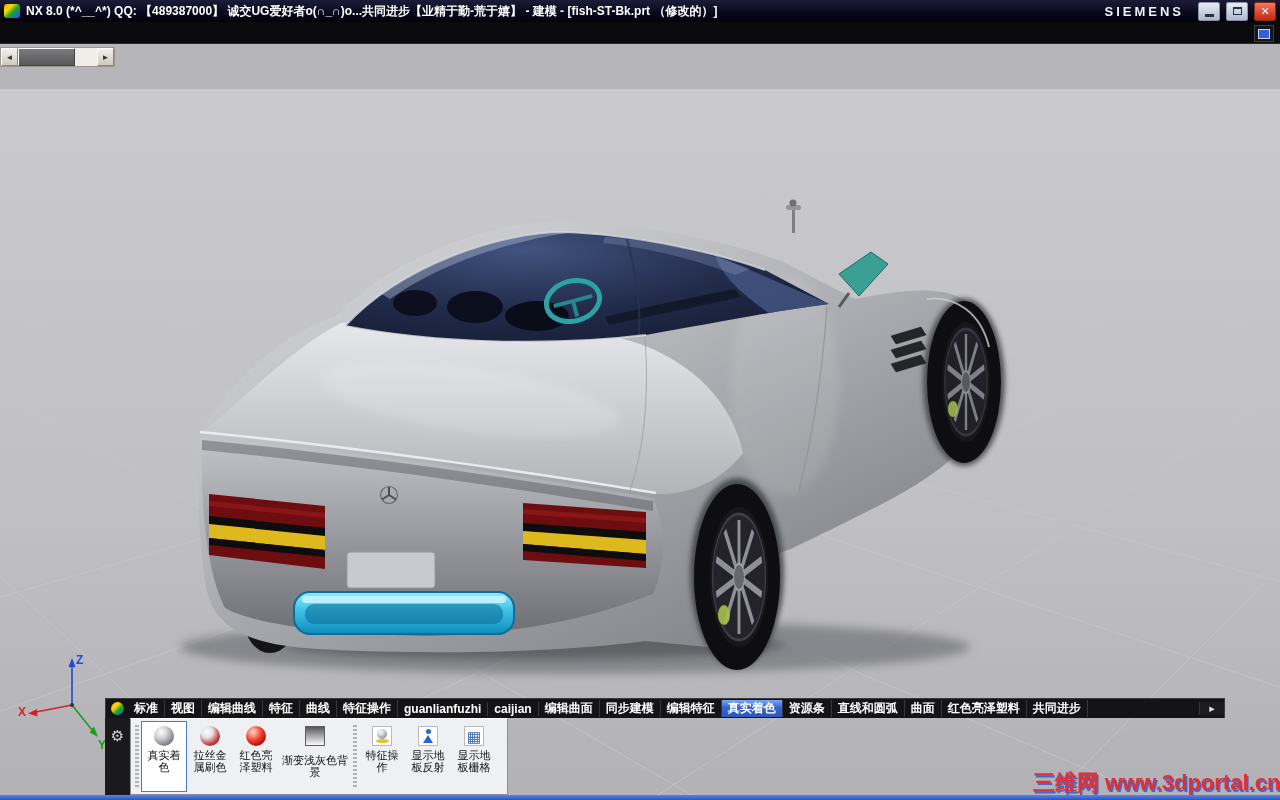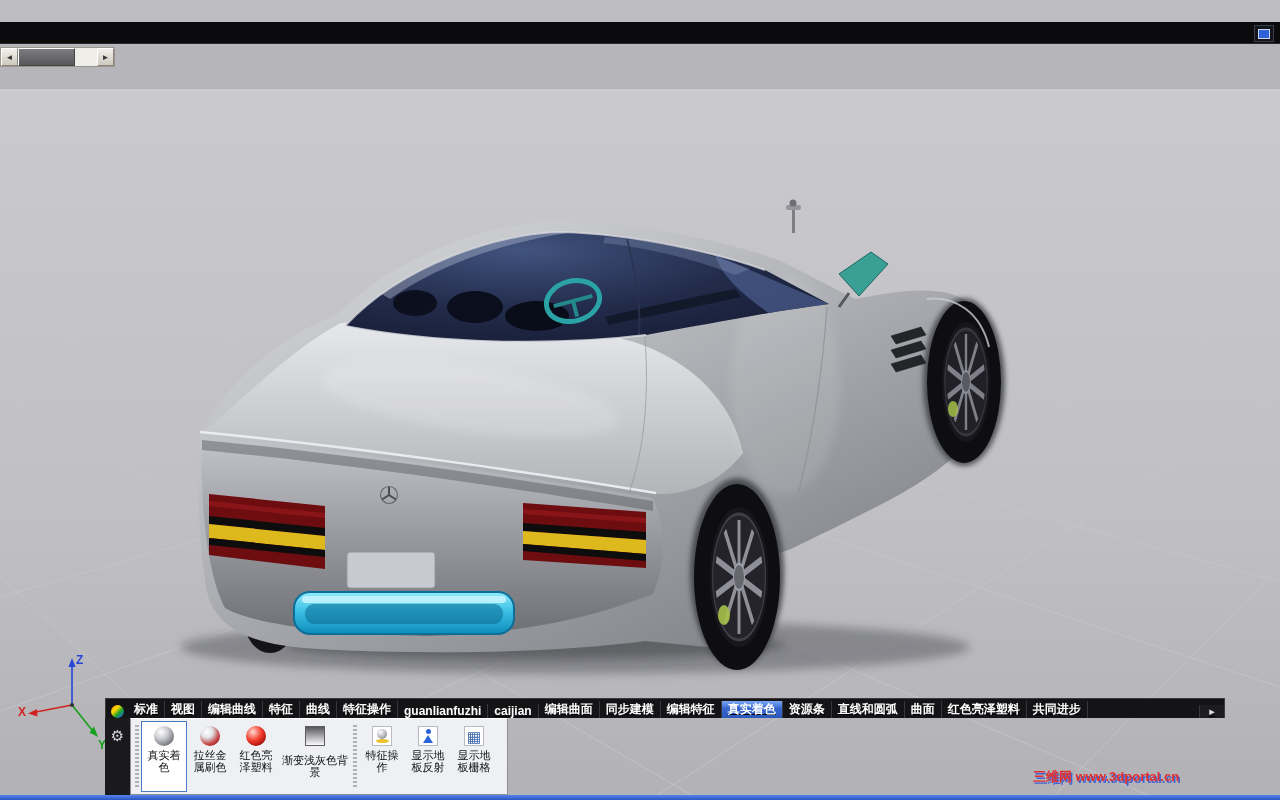--- a/index.html
+++ b/index.html
@@ -28,25 +28,25 @@
   .hscroll{position:absolute;left:0;top:3px;width:115px;height:20px;display:flex;background:#efede8;border:1px solid #9a968e;box-sizing:border-box;z-index:5;}
   .hbtn{width:17px;height:100%;background:linear-gradient(180deg,#f2f0ea,#cdc9bf);border:1px solid #fff;border-right-color:#8a867e;border-bottom-color:#8a867e;box-sizing:border-box;font-size:8px;color:#333;display:flex;align-items:center;justify-content:center;cursor:pointer;flex:none;}
   .htrack{flex:1;position:relative;}
   .hthumb{position:absolute;left:0;top:0;width:72%;height:100%;background:linear-gradient(180deg,#7c7c7e,#58585a);border:1px solid #fff;border-right-color:#444;border-bottom-color:#444;box-sizing:border-box;cursor:pointer;}
 
   
   .triad{position:absolute;left:12px;top:608px;z-index:5;}
   .triad text{font-family:"Liberation Sans",sans-serif;font-size:12px;font-weight:bold;}
 
   
-  .watermark{position:absolute;left:1033px;top:724px;font-size:13px;font-weight:bold;color:#e23030;text-shadow:1.5px 1.5px 0 rgba(46,88,216,0.85);white-space:nowrap;z-index:5;}
+  .watermark{position:absolute;left:1033px;top:724px;font-size:22px;font-weight:bold;color:#e23030;text-shadow:1.5px 1.5px 0 rgba(46,88,216,0.85);white-space:nowrap;z-index:5;}
 
   
   .bottombar{position:absolute;left:105px;top:698px;width:1120px;z-index:30;}
-  .tabbar{display:flex;height:20px;background:#141416;align-items:flex-end;border:1px solid #3a3a3e;border-bottom:none;box-sizing:border-box;text-decoration:underline;}
+  .tabbar{display:flex;height:20px;background:#141416;align-items:center;border:1px solid #3a3a3e;border-bottom:none;box-sizing:border-box;}
   .nxtab{width:22px;display:flex;align-items:center;justify-content:center;flex:none;}
   .nxtab .swirl{width:13px;height:13px;border-radius:50%;background:linear-gradient(135deg,#ff9000,#ffd800 35%,#22a428 60%,#1668d8 90%);}
   .tab{padding:0 6px;display:flex;align-items:center;color:#fff;font-size:12px;font-weight:bold;border-right:1px solid #38383c;white-space:nowrap;cursor:pointer;}
   .tab.active{background:linear-gradient(180deg,#7ca8f6,#3565cd 45%,#2b57ba);}
   .tab-overflow{margin-left:auto;width:24px;display:flex;align-items:center;justify-content:center;color:#e0e0e4;border-left:1px solid #38383c;background:#1d1d20;cursor:pointer;font-size:11px;}
   .toolrow{display:flex;height:77px;}
   .gearcol{width:25px;background:#1a1a1d;display:flex;justify-content:center;padding-top:10px;box-sizing:border-box;flex:none;}
   .gear{color:#d6d6da;font-size:15px;cursor:pointer;line-height:1;}
   .toolpanel{width:378px;background:#eef0f3;border:1px solid #8e9096;border-top-color:#fff;box-sizing:border-box;display:flex;align-items:stretch;padding:2px;flex:none;}
   .grip{width:4px;margin:4px 2px;background:repeating-linear-gradient(180deg,#b0b2b8 0 2px,transparent 2px 4px);flex:none;}
@@ -68,20 +68,34 @@
   .icon-reflection::after{content:"";position:absolute;left:4px;top:8px;width:0;height:0;border-left:5px solid transparent;border-right:5px solid transparent;border-bottom:8px solid #2a62d8;}
   .icon-grid{background:#fff;border:1px solid #b8bac0;box-sizing:border-box;display:flex;align-items:center;justify-content:center;color:#3a64a8;font-size:15px;line-height:1;}
 
   .tasksliver{position:absolute;left:0;top:795px;width:1280px;height:5px;background:linear-gradient(180deg,#5585ee,#2a55c0);z-index:50;}
 </style>
 </head>
 <body>
 
 <div id="app">
 
+  <div class="titlebar">
+    <span class="nx-badge"></span>
+    <span class="title-text">NX 8.0 (*^__^*) QQ: 【489387000】 诚交UG爱好者o(∩_∩)o...共同进步【业精于勤-荒于嬉】 - 建模 - [fish-ST-Bk.prt （修改的）]</span>
+    <span class="siemens">SIEMENS</span>
+    <span class="winbtn">
+        <span class="glyph-min"></span>
+      </span>
+    <span class="winbtn">
+        <span class="glyph-max"></span>
+      </span>
+    <span class="winbtn close">
+        <span>✕</span>
+      </span>
+  </div>
 
   <div class="menustrip">
     <span class="child-restore">
         <span class="box"></span>
       </span>
   </div>
 
   <div class="viewport">
     <svg class="scene" width="1280" height="756" viewBox="0 0 1280 756">
       <defs>

